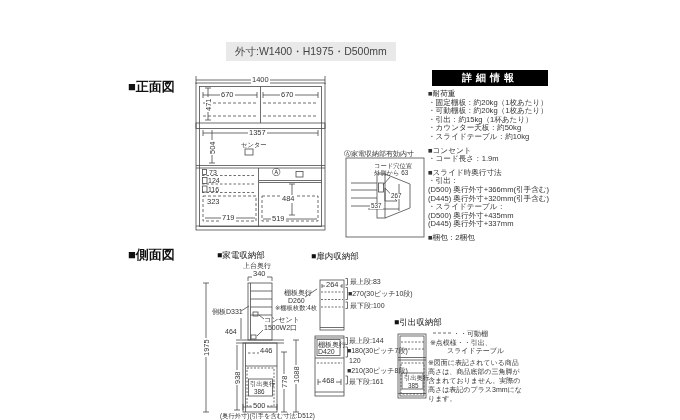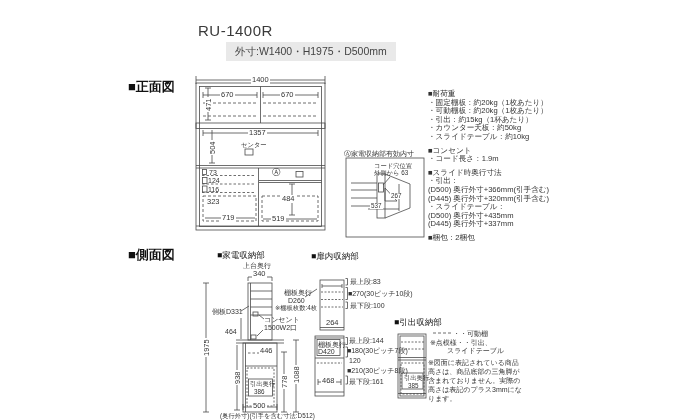--- a/index.html
+++ b/index.html
@@ -182,21 +182,20 @@
       <rect x="401" y="363" width="23" height="31" stroke-dasharray="2,1.5" fill="url(#dots)"></rect>
       <rect x="402" y="373" width="21" height="16" fill="#ffffff" stroke="none"></rect>
       <line x1="398" y1="393.5" x2="426" y2="393.5"></line>
     </g>
 
     <g>
       <line x1="433" y1="333" x2="451" y2="333" stroke-dasharray="3,2" stroke-width="1.2"></line>
     </g>
   </svg>
 
-  <div id="page-title">RU-1400R</div>
   <div id="dims-badge">外寸:W1400・H1975・D500mm</div>
 
   <div class="hd" style="left:128px;top:80px;">■正面図</div>
   <div class="hd" style="left:128px;top:248px;">■側面図</div>
   <div class="shd" style="left:217px;top:251px;">■家電収納部</div>
   <div class="shd" style="left:311px;top:252px;">■扉内収納部</div>
   <div class="shd" style="left:394px;top:318px;">■引出収納部</div>
 
   <div class="l d" style="left:251px;top:76px;">1400</div>
   <div class="l d" style="left:220px;top:91px;">670</div>
@@ -229,21 +228,21 @@
   <div class="l d" style="left:250px;top:347px;margin-left:9px;">446</div>
   <div class="l t7" style="left:264px;top:316px;">コンセント</div>
   <div class="l t7" style="left:264px;top:324px;">1500W2口</div>
   <div class="l t6" style="left:250px;top:381px;">引出奥行</div>
   <div class="l t6" style="left:254px;top:389px;">386</div>
   <div class="l d" style="left:252px;top:402px;">500</div>
   <div class="l d v" style="left:281px;top:389px;">778</div>
   <div class="l d v" style="left:293px;top:384px;">1088</div>
   <div class="l t6" style="left:220px;top:413px;">(奥行外寸)(引手を含む寸法:D512)</div>
 
-  <div class="l d" style="left:325px;top:281px;margin-top:38px;">264</div>
+  <div class="l d" style="left:325px;top:281px;">264</div>
   <div class="l t7" style="left:284px;top:289px;">棚板奥行</div>
   <div class="l t7" style="left:288px;top:297px;">D260</div>
   <div class="l t6" style="left:275px;top:305px;">※棚板枚数:4枚</div>
   <div class="l t7" style="left:350px;top:278px;">最上段:83</div>
   <div class="l t7" style="left:348px;top:290px;">■270(30ピッチ10段)</div>
   <div class="l t7" style="left:350px;top:302px;">最下段:100</div>
   <div class="l t7" style="left:318px;top:341px;">棚板奥行</div>
   <div class="l t7" style="left:318px;top:348px;">D420</div>
   <div class="l d" style="left:321px;top:377px;">468</div>
   <div class="l t7" style="left:349px;top:337px;">最上段:144</div>
@@ -259,20 +258,21 @@
   <div class="l t7" style="left:430px;top:339px;">※点模様・・引出、</div>
   <div class="l t7" style="left:447px;top:347px;">スライドテーブル</div>
   <div style="position:absolute;left:428px;top:358px;">
     <div class="note-line">※図面に表記されている商品</div>
     <div class="note-line">高さは、商品底部の三角脚が</div>
     <div class="note-line">含まれておりません。実際の</div>
     <div class="note-line">高さは表記のプラス3mmにな</div>
     <div class="note-line">ります。</div>
   </div>
 
+  <div id="dp-header">詳細情報</div>
   <div id="dp-body">
     <div class="dp-line">■耐荷重</div>
     <div class="dp-line">・固定棚板：約20kg（1枚あたり）</div>
     <div class="dp-line">・可動棚板：約20kg（1枚あたり）</div>
     <div class="dp-line">・引出：約15kg（1杯あたり）</div>
     <div class="dp-line">・カウンター天板：約50kg</div>
     <div class="dp-line">・スライドテーブル：約10kg</div>
     <div class="dp-line"></div>
     <div class="dp-line">■コンセント</div>
     <div class="dp-line">・コード長さ：1.9m</div>

